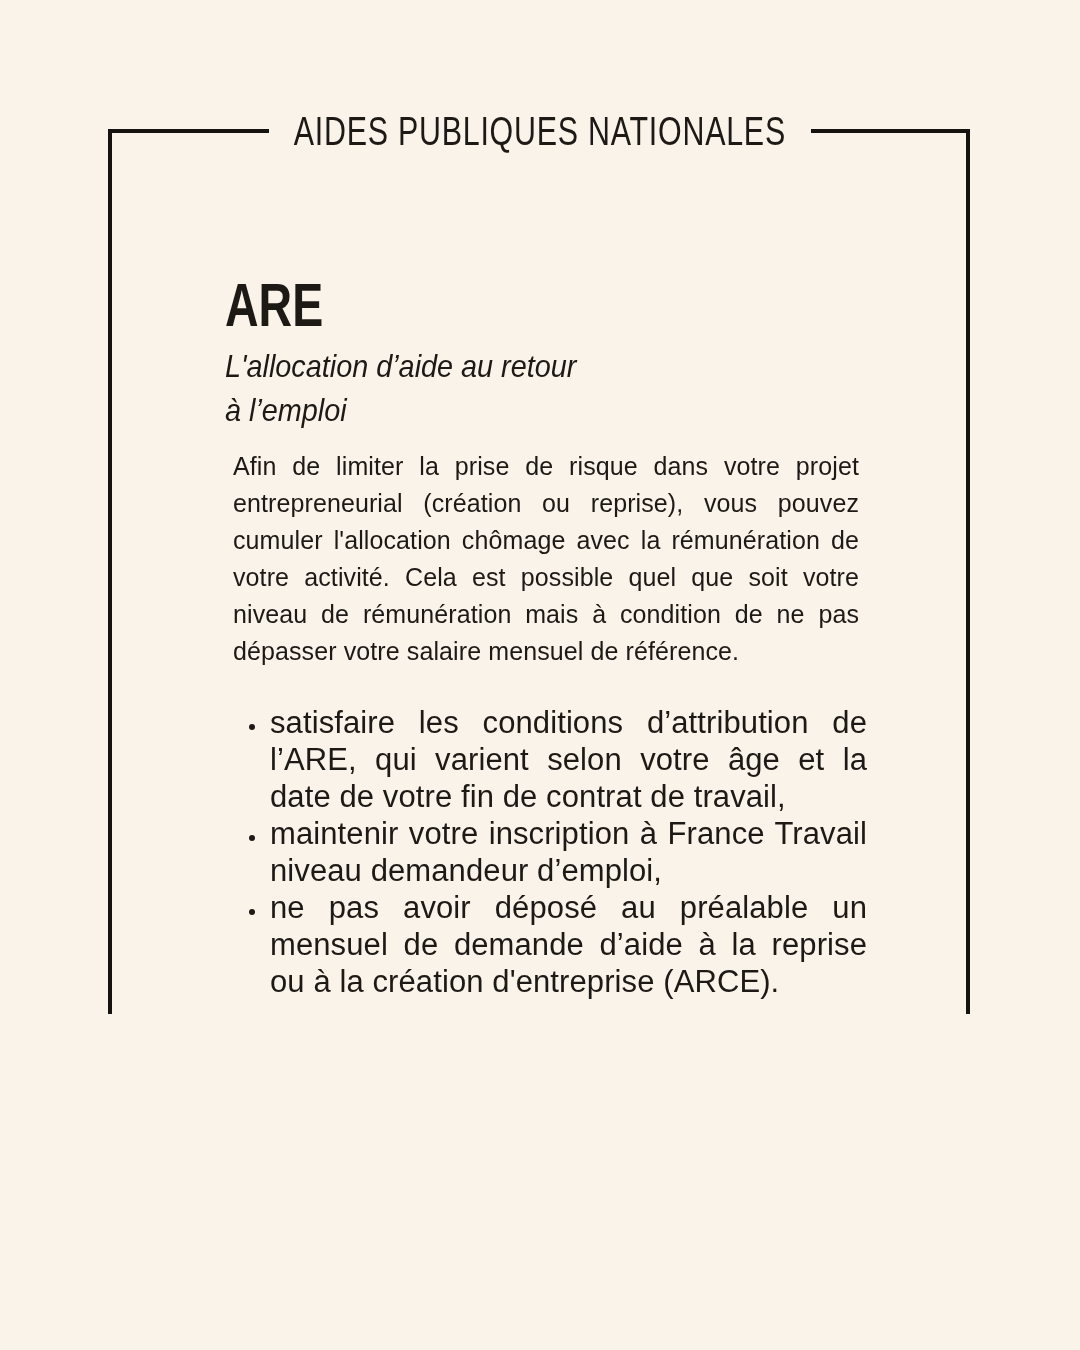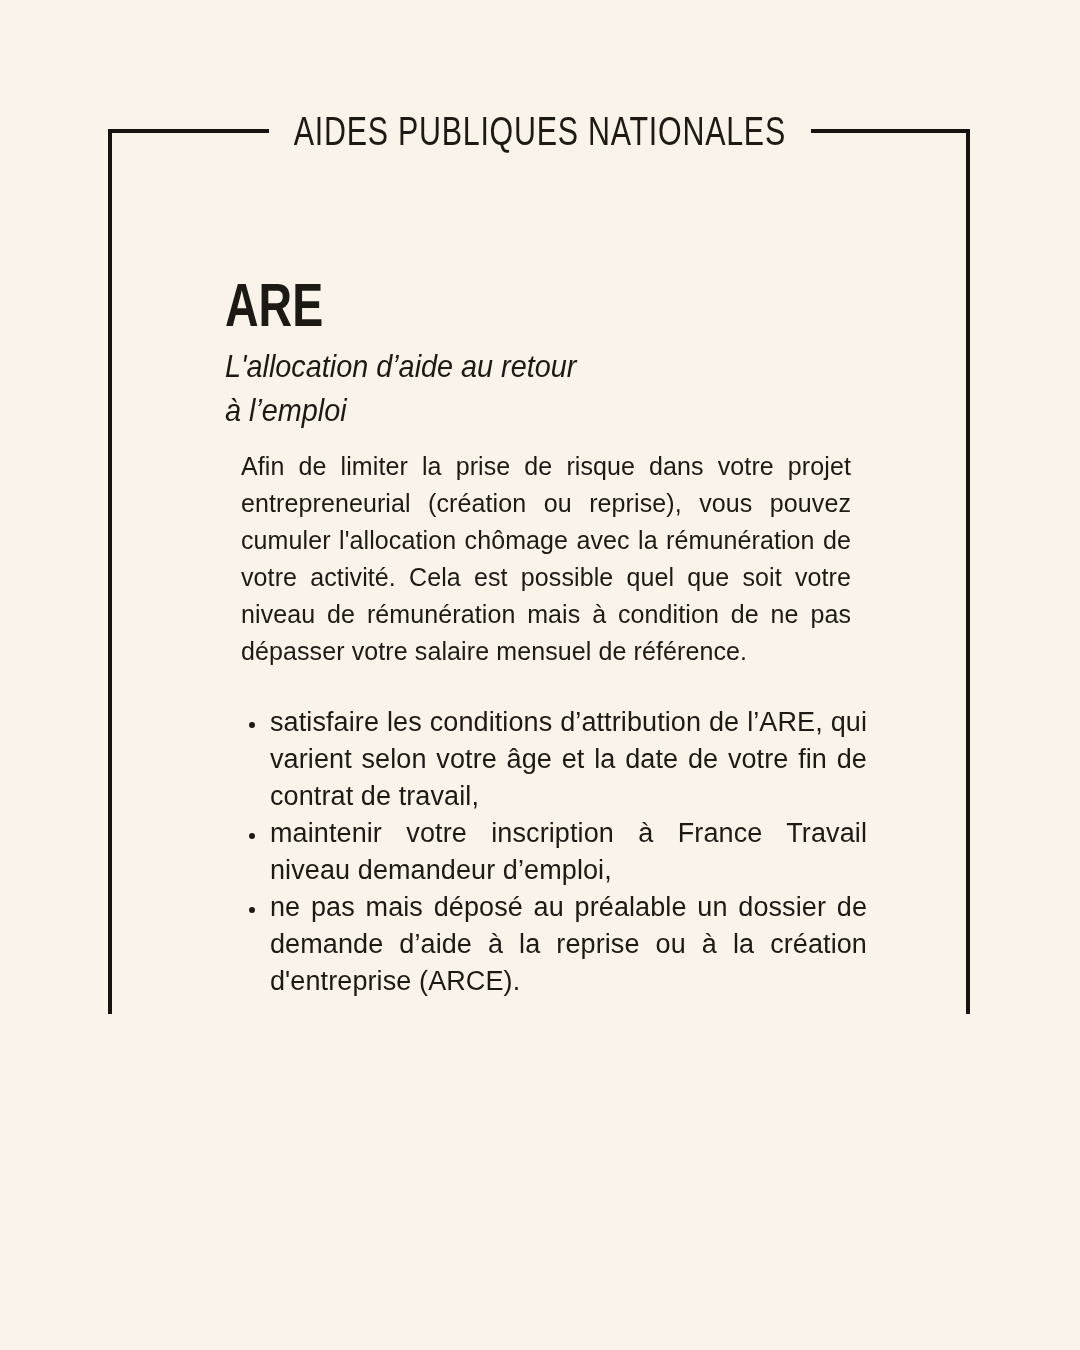--- a/index.html
+++ b/index.html
@@ -92,35 +92,35 @@
     font-size: 32px;
     line-height: 44px;
     font-style: italic;
     transform: scaleX(0.9);
     transform-origin: left top;
   }
   .body-text {
     margin-top: 16px;
   }
   .para {
-    margin: 16px;
+    margin: 8px;
     font-size: 25px;
     line-height: 37px;
     text-align: justify;
     letter-spacing: 0.1px;
   }
   ul.bullets {
     margin: 34px 0 0 0;
     padding: 0 0 0 43px;
     list-style: disc outside;
   }
   ul.bullets li {
     margin: 0;
     padding-left: 2px;
-    font-size: 27px;
+    font-size: 31px;
     line-height: 37px;
     text-align: justify;
     letter-spacing: 0.1px;
   }
   ul.bullets li::marker {
     font-size: 20px;
   }
 </style>
 </head>
 <body>
@@ -140,21 +140,21 @@
       <div>L'allocation d’aide au retour</div>
       <div>à l’emploi</div>
     </div>
 
     <div class="body-text">
       <p class="para">Afin de limiter la prise de risque dans votre projet entrepreneurial (création ou reprise), vous pouvez cumuler l'allocation chômage avec la rémunération de votre activité. Cela est possible quel que soit votre niveau de rémunération mais à condition de ne pas dépasser votre salaire mensuel de référence.</p>
 
       <ul class="bullets">
         <li>satisfaire les conditions d’attribution de l’ARE, qui varient selon votre âge et la date de votre fin de contrat de travail,</li>
         <li>maintenir votre inscription à France Travail niveau demandeur d’emploi,</li>
-        <li>ne pas mais déposé au préalable un dossier de demande d’aide à la reprise ou à la création d'entreprise (ARCE).</li>
+        <li>ne pas avoir déposé au préalable un mensuel de demande d’aide à la reprise ou à la création d'entreprise (ARCE).</li>
       </ul>
     </div>
   </div>
 
   <div class="footer-badge">
     <span class="footer-text">economie.gouv.fr</span>
   </div>
 
 </div>
 

